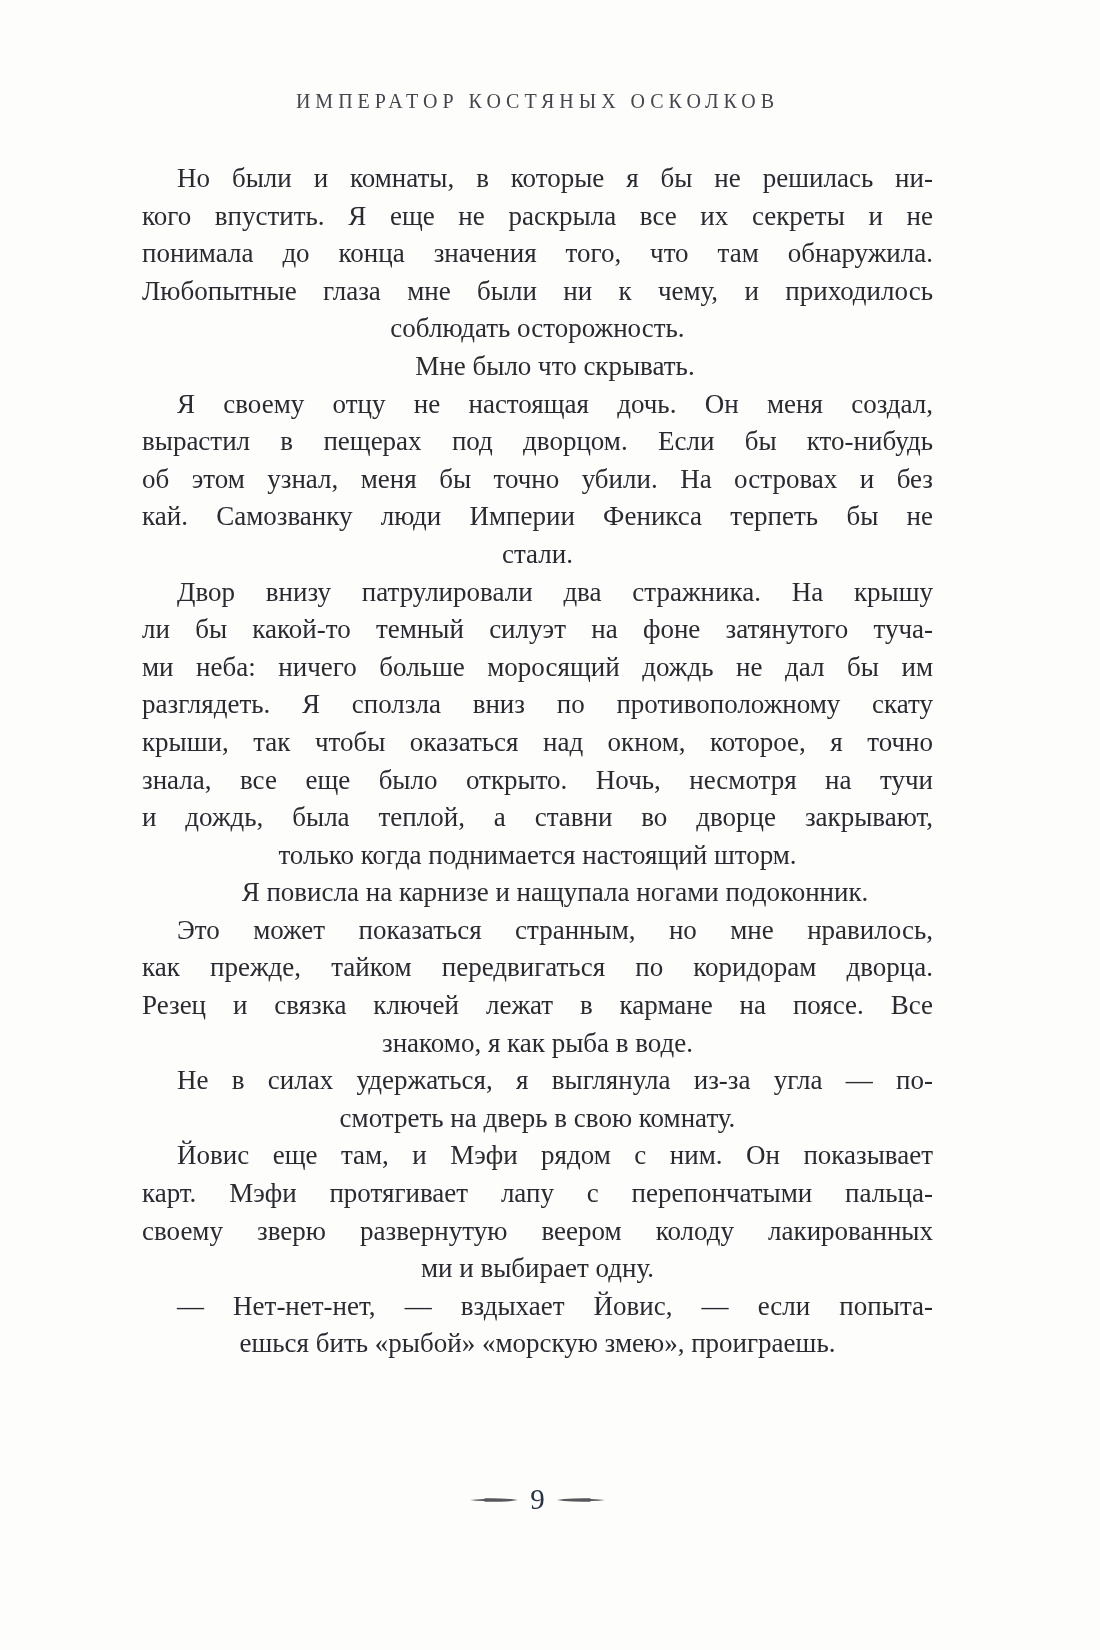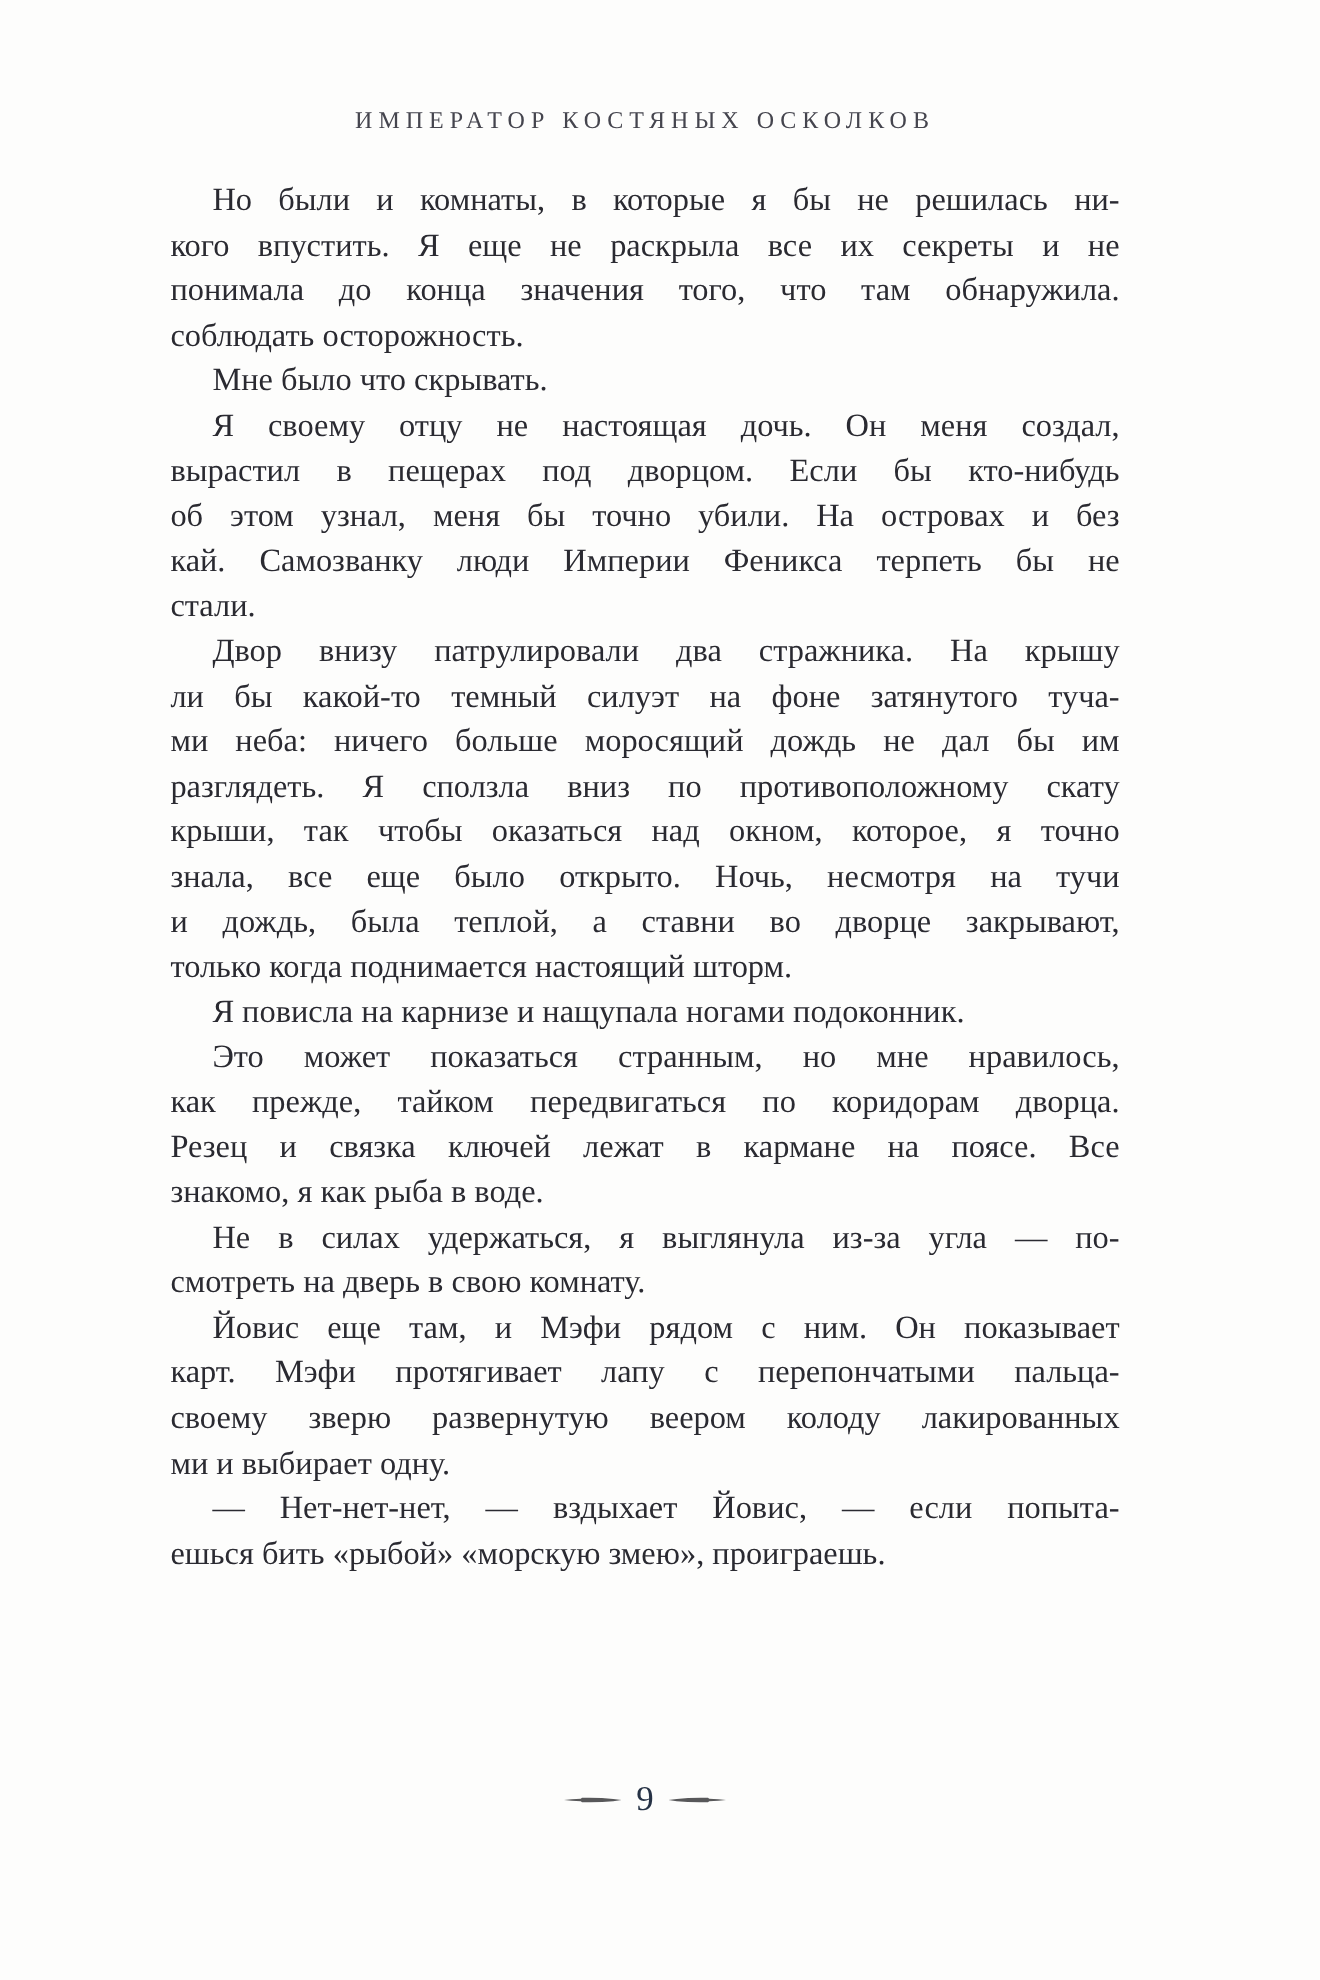--- a/index.html
+++ b/index.html
@@ -25,29 +25,29 @@
     left:142px;
     width:791px;
     text-align:center;
     font-size:20px;
     letter-spacing:5px;
     color:var(--header);
     white-space:nowrap;
   }
   .body-text{
     position:absolute;
-    top:148px;
+    top:160px;
     left:142px;
     width:791px;
     color:var(--text);
   }
   .line{
     font-size:27px;
     line-height:37.6px;
-    text-align:left;
+    text-align:center;
     white-space:nowrap;
     color:var(--text);
   }
   .line.jfull{
     text-align:justify;
     text-align-last:justify;
     white-space:normal;
   }
   .line.indent{
     text-indent:35px;
@@ -80,20 +80,21 @@
 <body>
 
 <div class="page">
 
   <div class="running-header">ИМПЕРАТОР КОСТЯНЫХ ОСКОЛКОВ</div>
 
   <div class="body-text">
       <div class="line indent jfull">Но были и комнаты, в которые я бы не решилась ни-</div>
       <div class="line jfull">кого впустить. Я еще не раскрыла все их секреты и не</div>
       <div class="line jfull">понимала до конца значения того, что там обнаружила.</div>
+      <div class="line jfull">Любопытные глаза мне были ни к чему, и приходилось</div>
       <div class="line">соблюдать осторожность.</div>
       <div class="line indent">Мне было что скрывать.</div>
       <div class="line indent jfull">Я своему отцу не настоящая дочь. Он меня создал,</div>
       <div class="line jfull">вырастил в пещерах под дворцом. Если бы кто-нибудь</div>
       <div class="line jfull">об этом узнал, меня бы точно убили. На островах и без</div>
       <div class="line jfull">кай. Самозванку люди Империи Феникса терпеть бы не</div>
       <div class="line">стали.</div>
       <div class="line indent jfull">Двор внизу патрулировали два стражника. На крышу</div>
       <div class="line jfull">ли бы какой-то темный силуэт на фоне затянутого туча-</div>
       <div class="line jfull">ми неба: ничего больше моросящий дождь не дал бы им</div>

